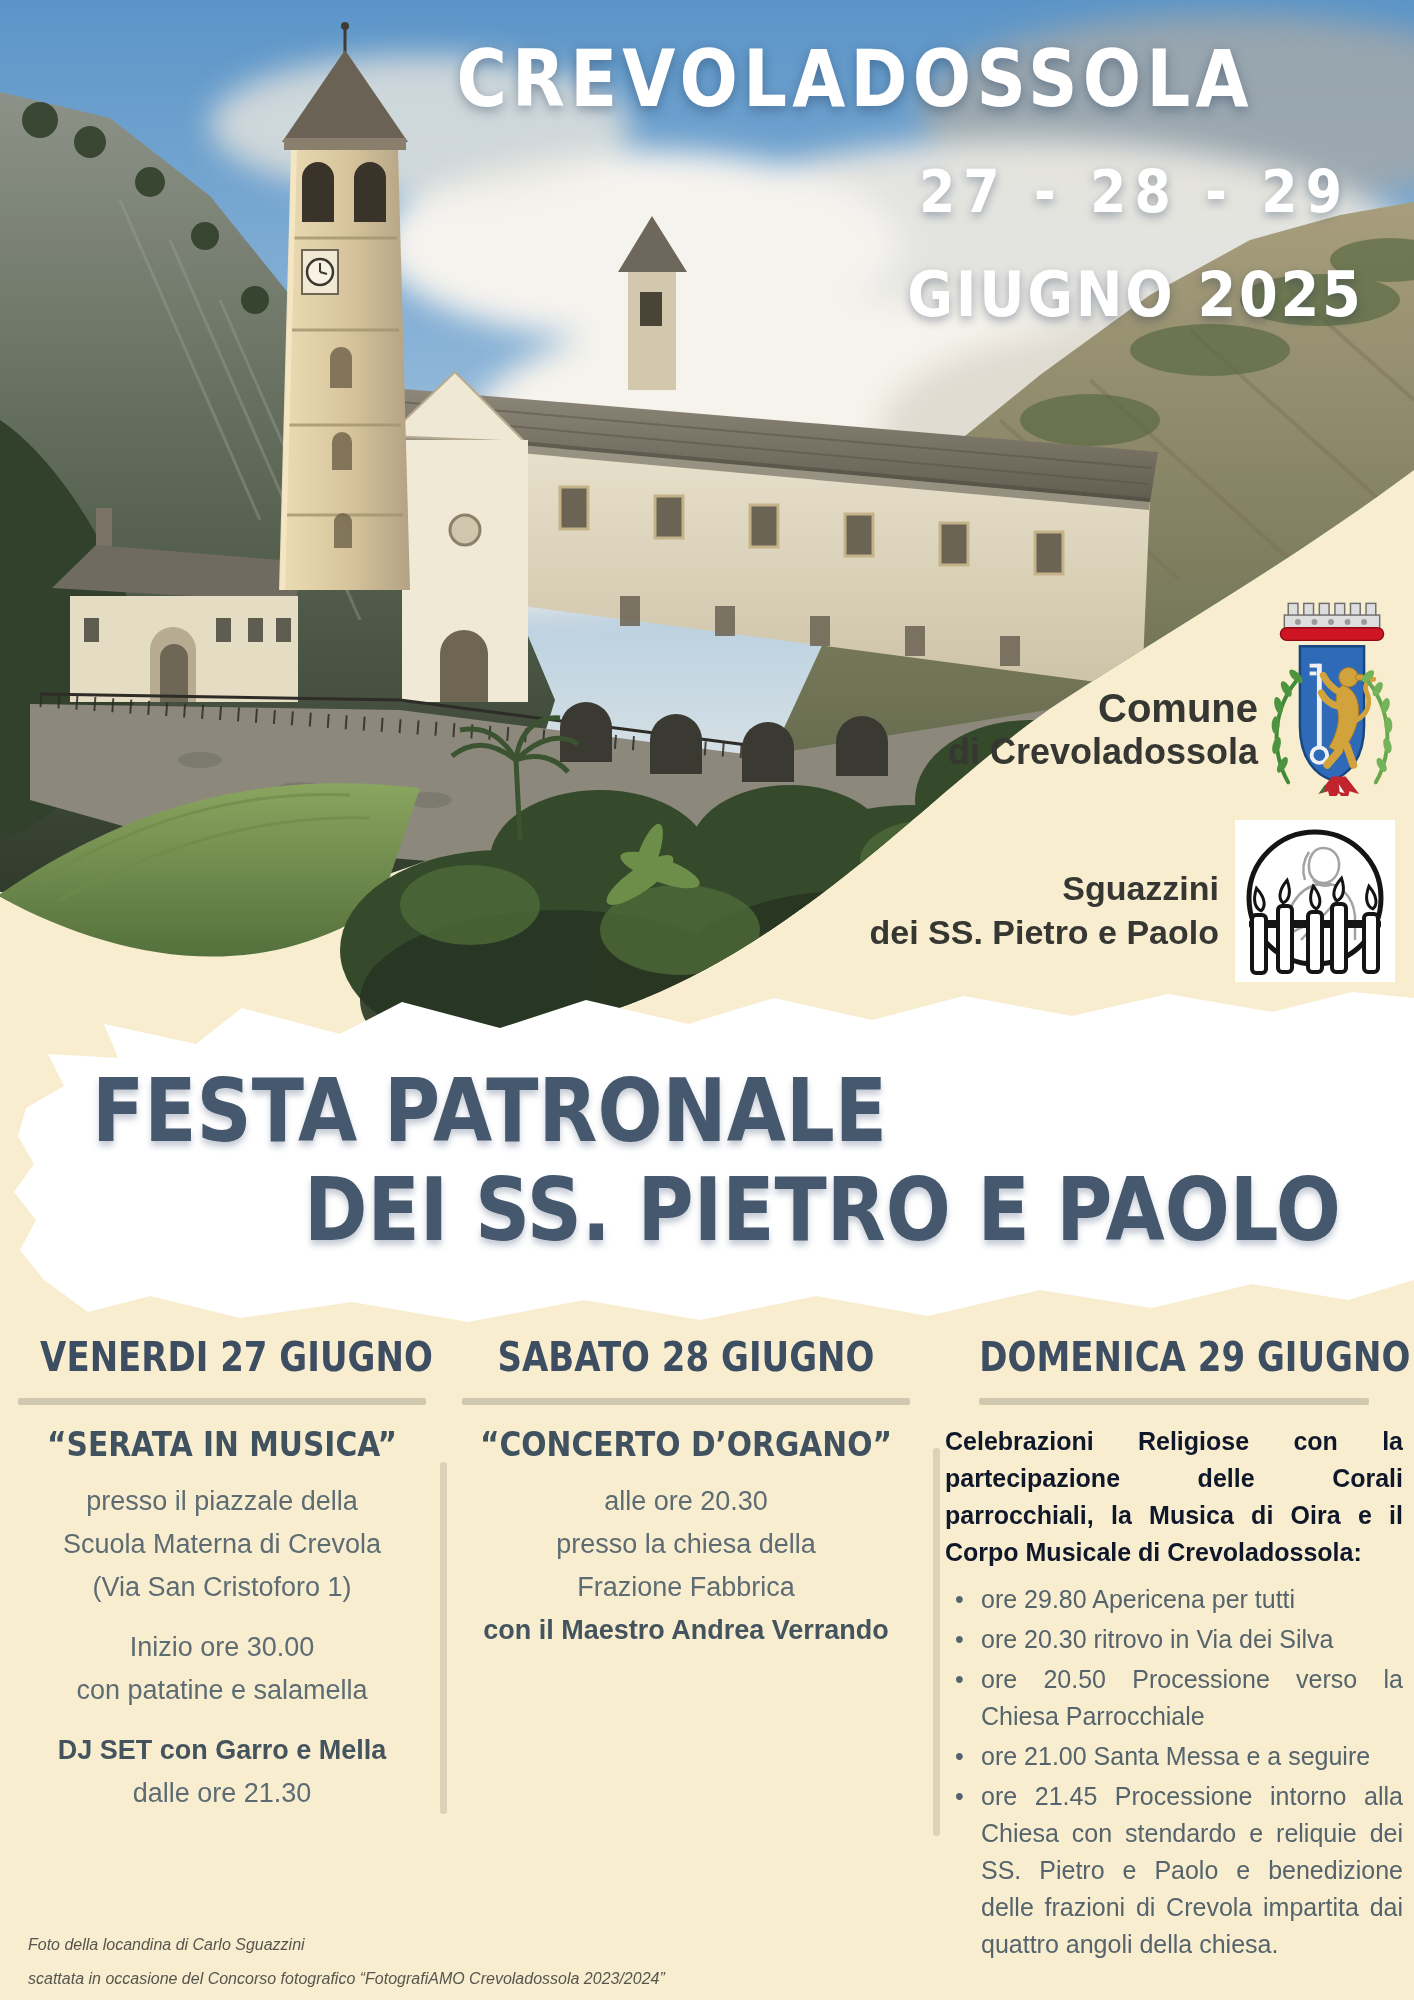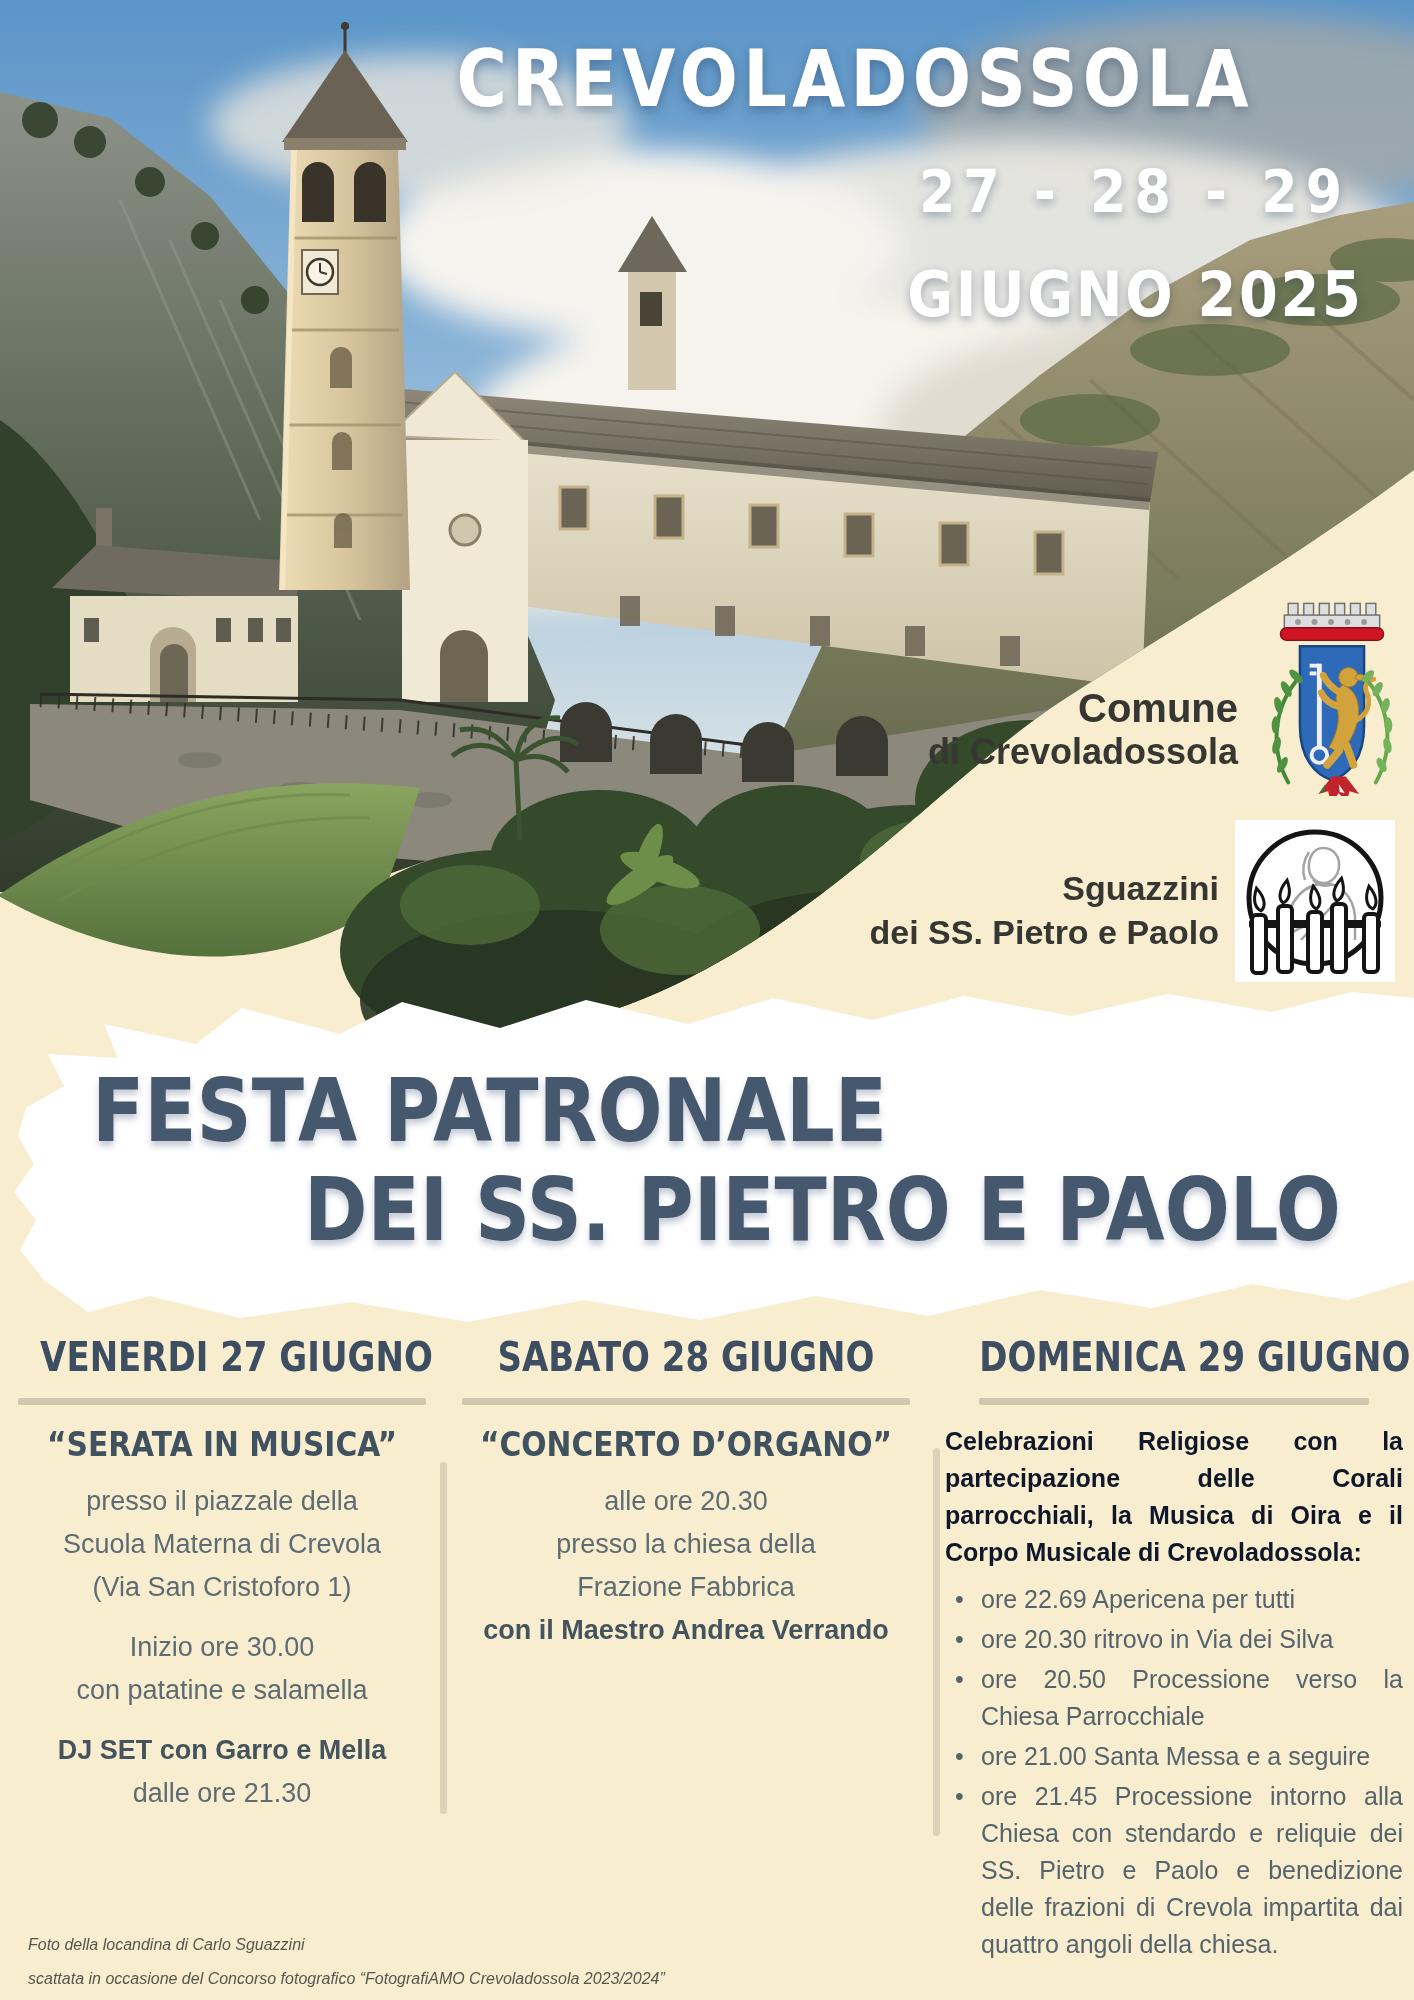--- a/index.html
+++ b/index.html
@@ -18,21 +18,21 @@
     text-shadow:0 4px 12px rgba(30,50,80,.38);white-space:nowrap;
   }
   .dates{position:absolute;top:158px;left:870px;width:530px;text-align:center;color:#fff;}
   .dates .days,.dates .month{
     display:inline-block;font-family:"DejaVu Sans",sans-serif;font-weight:bold;
     color:#ffffff;text-shadow:0 4px 10px rgba(30,50,80,.35);transform:scaleX(.9);white-space:nowrap;
   }
   .dates .days{font-size:58px;letter-spacing:9px;}
   .dates .month{font-size:62px;letter-spacing:3px;margin-top:32px;}
   
-  .comune{position:absolute;top:582px;right:8px;display:flex;align-items:flex-end;gap:20px;}
+  .comune{position:absolute;top:582px;right:8px;display:flex;align-items:flex-end;}
   .comune-text{text-align:right;padding-bottom:24px;color:#363633;font-weight:bold;line-height:1.15;}
   .comune-text .l1{font-size:40px;}
   .comune-text .l2{font-size:36px;}
   .parrocchia{position:absolute;top:820px;right:19px;display:flex;align-items:flex-end;}
   .parrocchia-text{text-align:right;padding-bottom:28px;margin-right:16px;color:#363633;font-weight:bold;line-height:1.3;}
   .parrocchia-text div{font-size:34px;}
   
   .brush{position:absolute;top:988px;left:0;}
   .main-title{position:absolute;top:1062px;left:92px;width:1322px;color:#46586d;}
   .main-title .mt{
@@ -443,21 +443,21 @@
     </div>
   </section>
 
   <div style="position:absolute;left:933px;top:1448px;width:7px;height:388px;background:#dbd2b8;border-radius:3px;"></div>
 
   <section class="col col3">
     <h2 class="day-header">DOMENICA 29 GIUGNO</h2>
     <div class="rule"></div>
     <p class="intro">Celebrazioni Religiose con la partecipazione delle Corali parrocchiali, la Musica di Oira e il Corpo Musicale di Crevoladossola:</p>
     <ul class="bullets">
-      <li>ore 22.69 Apericena per tutti</li>
+      <li>ore 29.80 Apericena per tutti</li>
       <li>ore 20.30 ritrovo in Via dei Silva</li>
       <li>ore 20.50 Processione verso la Chiesa Parrocchiale</li>
       <li>ore 21.00 Santa Messa e a seguire</li>
       <li>ore 21.45 Processione intorno alla Chiesa con stendardo e reliquie dei SS. Pietro e Paolo e benedizione delle frazioni di Crevola impartita dai quattro angoli della chiesa.</li>
     </ul>
   </section>
 
   <div class="credits">
     <div>Foto della locandina di Carlo Sguazzini</div>
     <div>scattata in occasione del Concorso fotografico “FotografiAMO Crevoladossola 2023/2024”</div>

